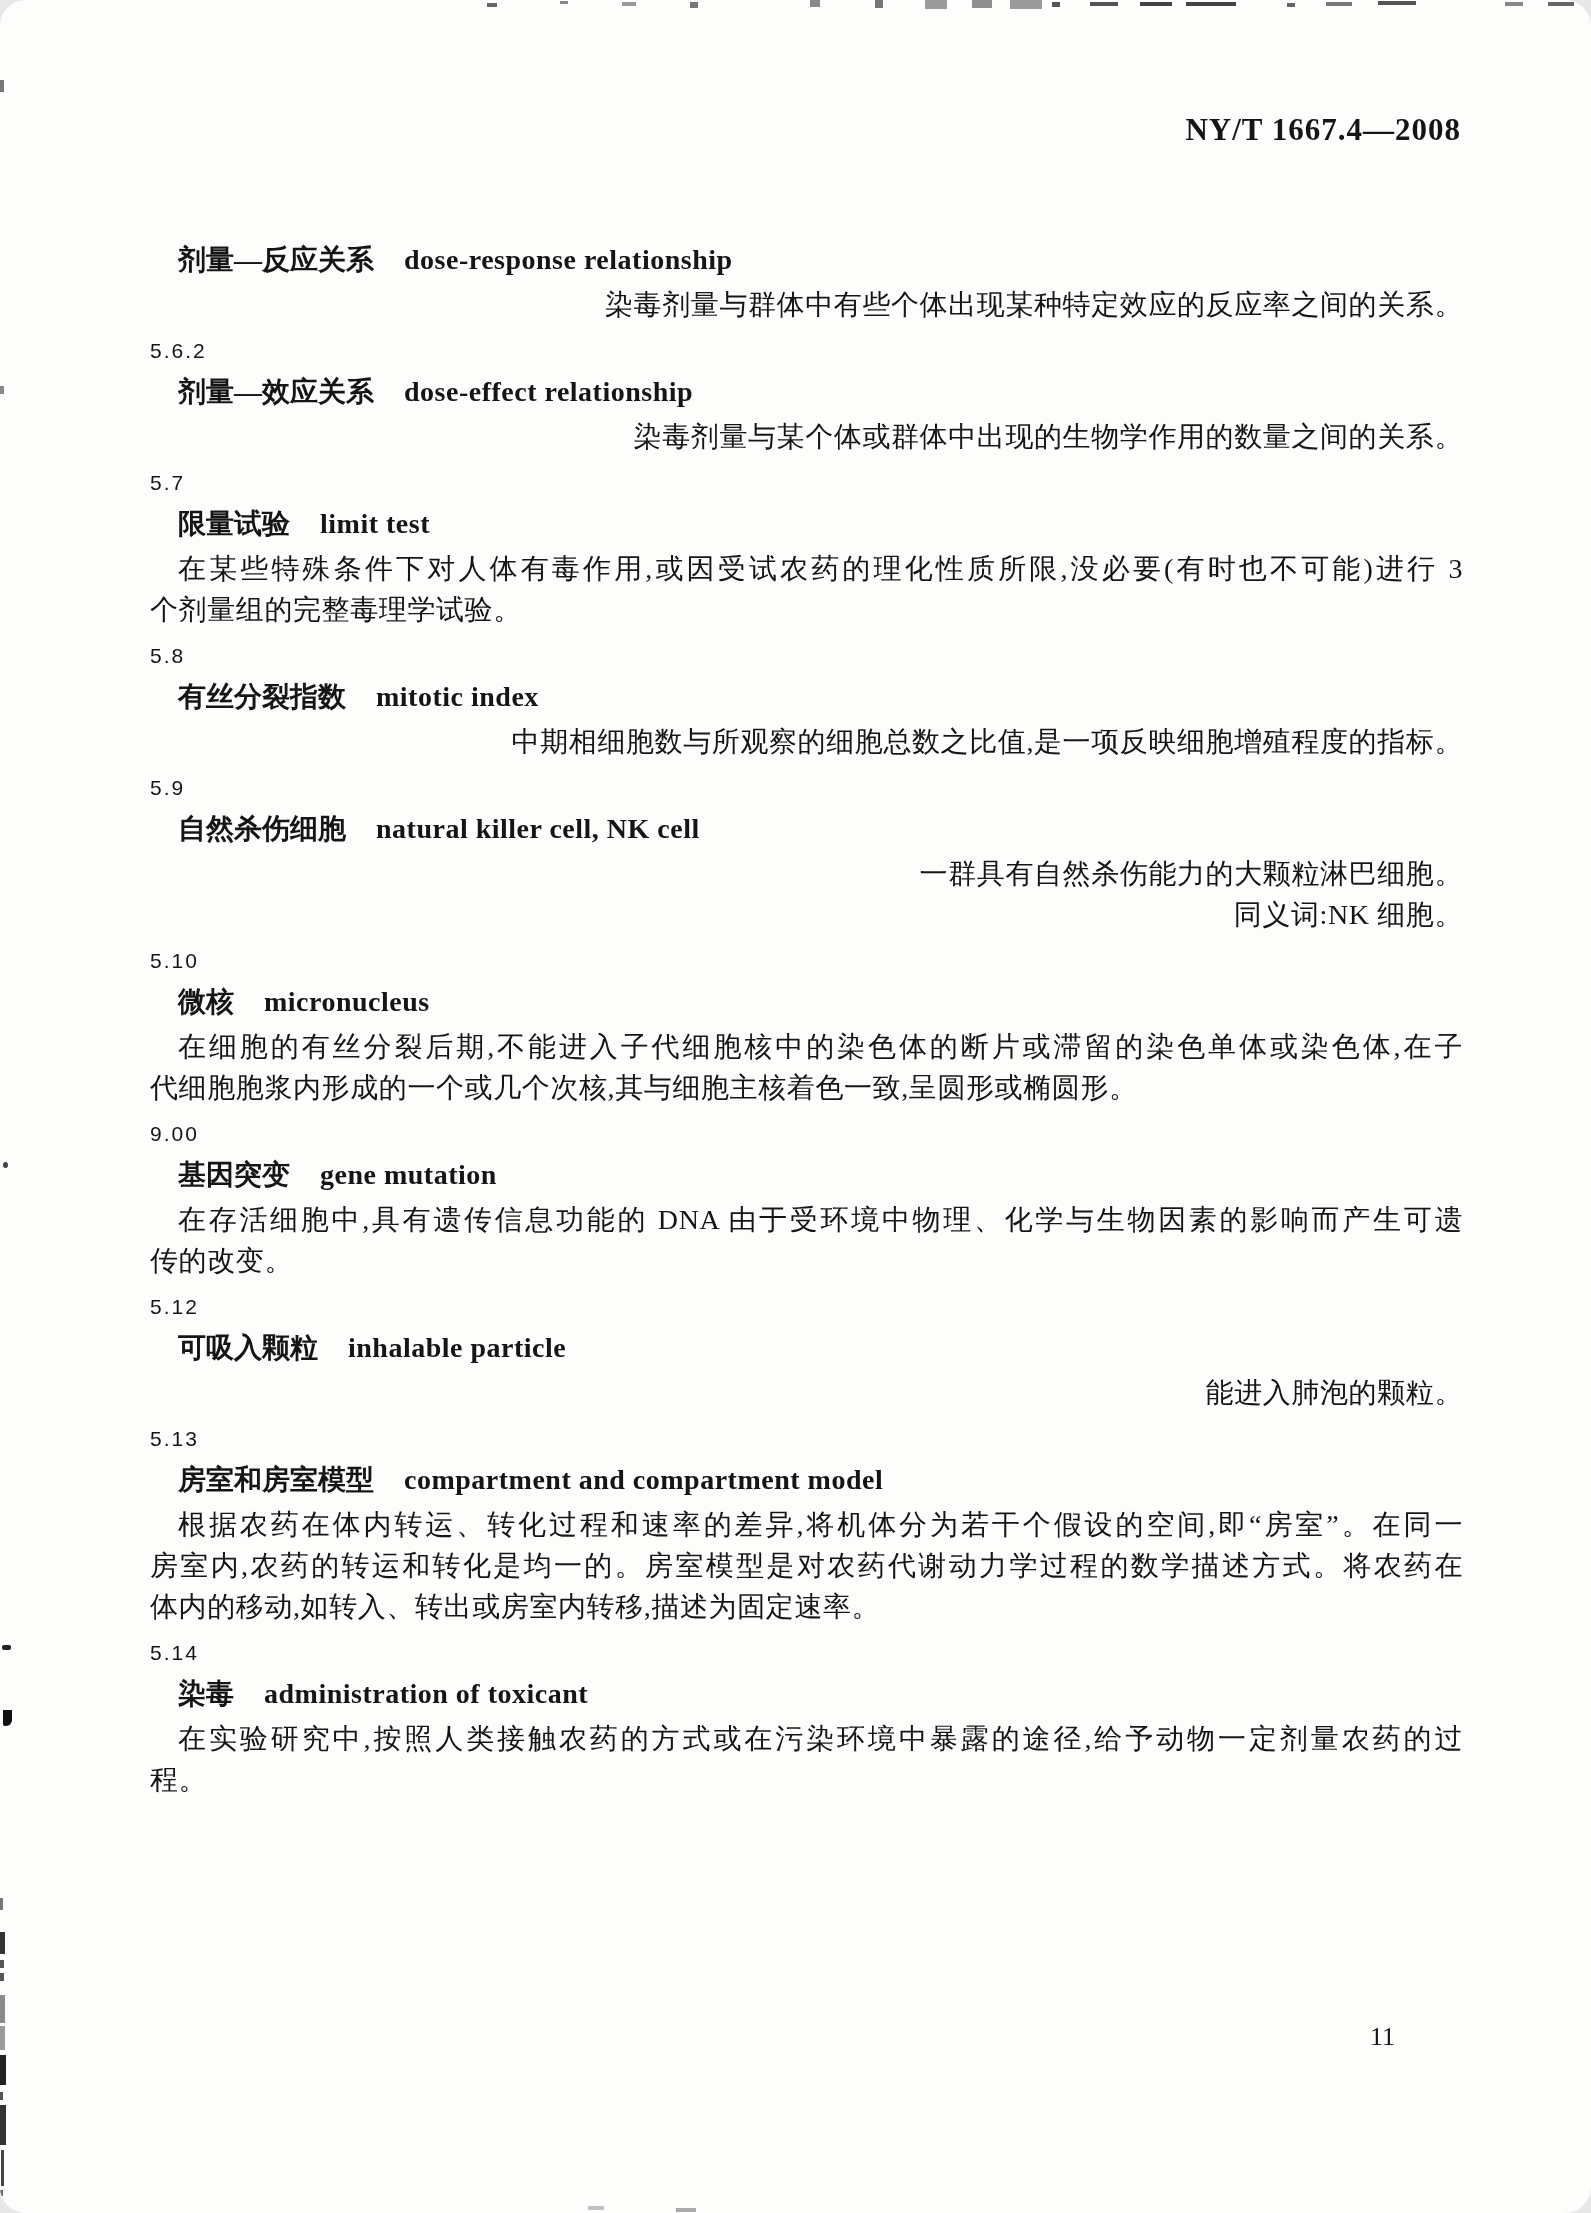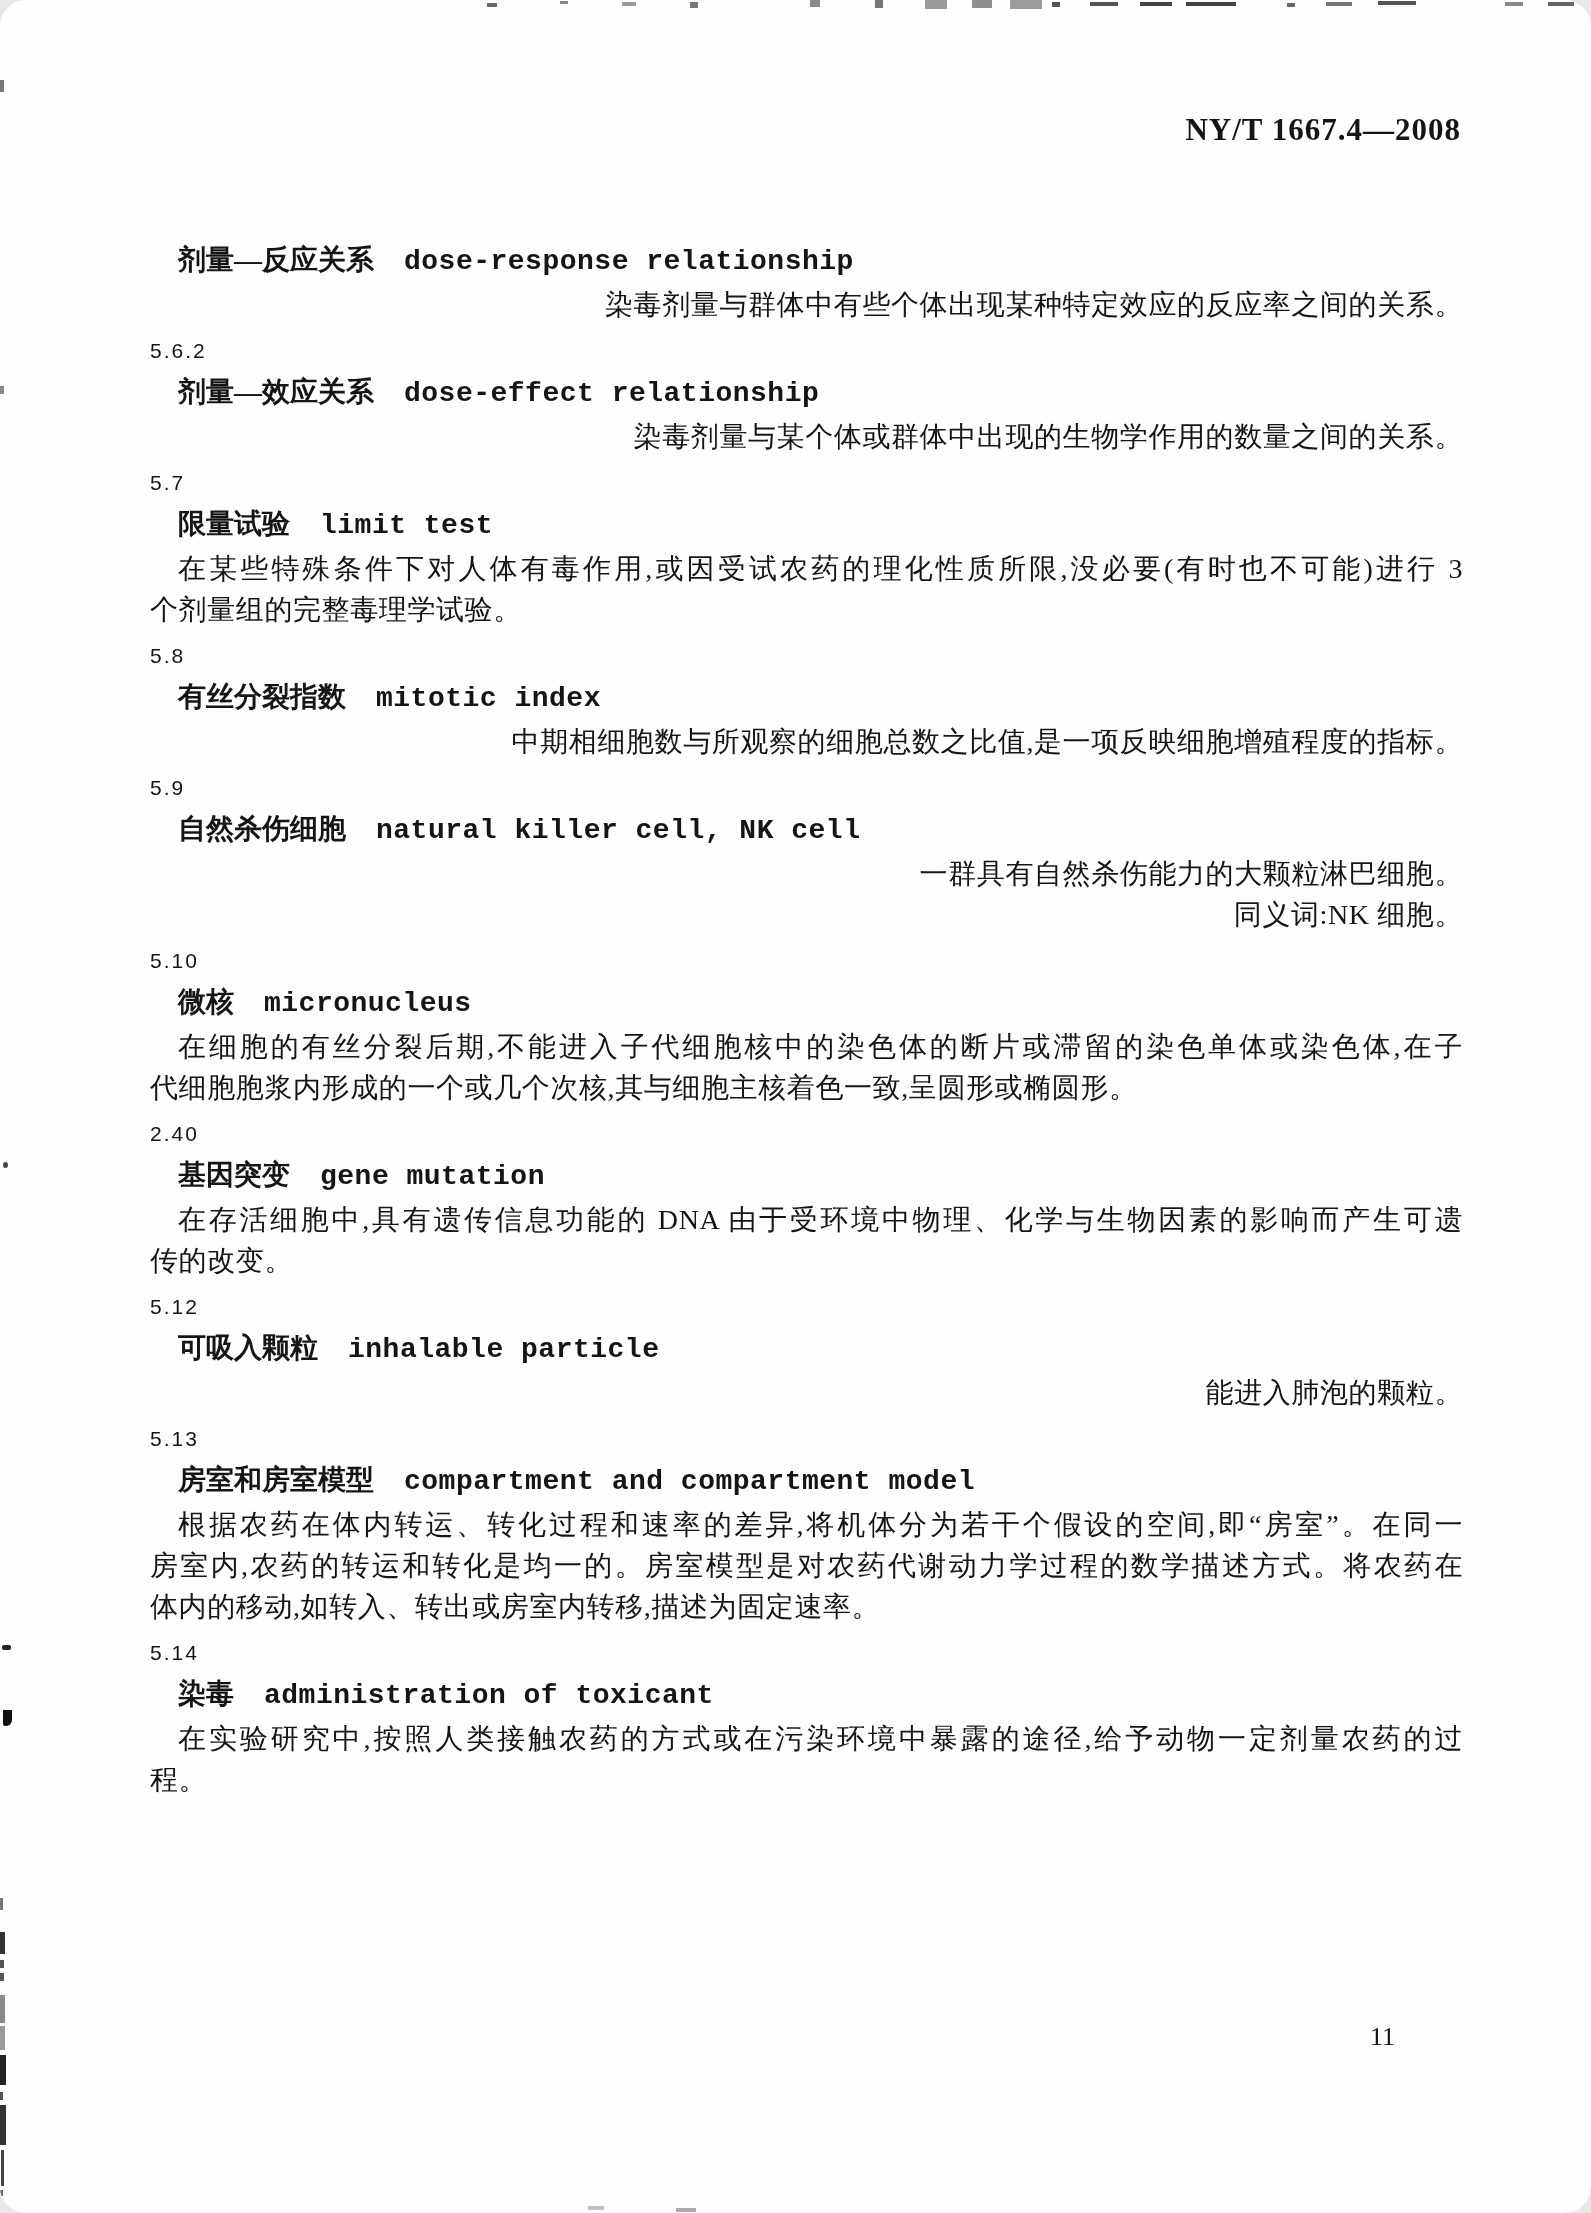--- a/index.html
+++ b/index.html
@@ -38,21 +38,21 @@
     padding-left:28px;
     line-height:41px;
     white-space:nowrap;
   }
   .term-zh {
     font-family:Liberation Serif, serif;
     font-weight:bold;
     font-size:28px;
   }
   .term-en {
-    font-family:Liberation Mono, monospace;
+    font-family:Liberation Serif, serif;
     font-weight:bold;
     font-size:28px;
     margin-left:30px;
     letter-spacing:0.5px;
   }
   .def-line {
     font-size:28px;
     line-height:41px;
     letter-spacing:0.6px;
   }
@@ -103,21 +103,21 @@
         <div class="def-line indent">一群具有自然杀伤能力的大颗粒淋巴细胞。</div>
         <div class="def-line indent">同义词:NK 细胞。</div>
       </div>
       <div class="entry">
         <div class="sec-num">5.10</div>
         <div class="term-line"><span class="term-zh">微核</span><span class="term-en">micronucleus</span></div>
         <div class="def-line indent full">在细胞的有丝分裂后期,不能进入子代细胞核中的染色体的断片或滞留的染色单体或染色体,在子</div>
         <div class="def-line">代细胞胞浆内形成的一个或几个次核,其与细胞主核着色一致,呈圆形或椭圆形。</div>
       </div>
       <div class="entry">
-        <div class="sec-num">2.40</div>
+        <div class="sec-num">9.00</div>
         <div class="term-line"><span class="term-zh">基因突变</span><span class="term-en">gene mutation</span></div>
         <div class="def-line indent full">在存活细胞中,具有遗传信息功能的 DNA 由于受环境中物理、化学与生物因素的影响而产生可遗</div>
         <div class="def-line">传的改变。</div>
       </div>
       <div class="entry">
         <div class="sec-num">5.12</div>
         <div class="term-line"><span class="term-zh">可吸入颗粒</span><span class="term-en">inhalable particle</span></div>
         <div class="def-line indent">能进入肺泡的颗粒。</div>
       </div>
       <div class="entry">

